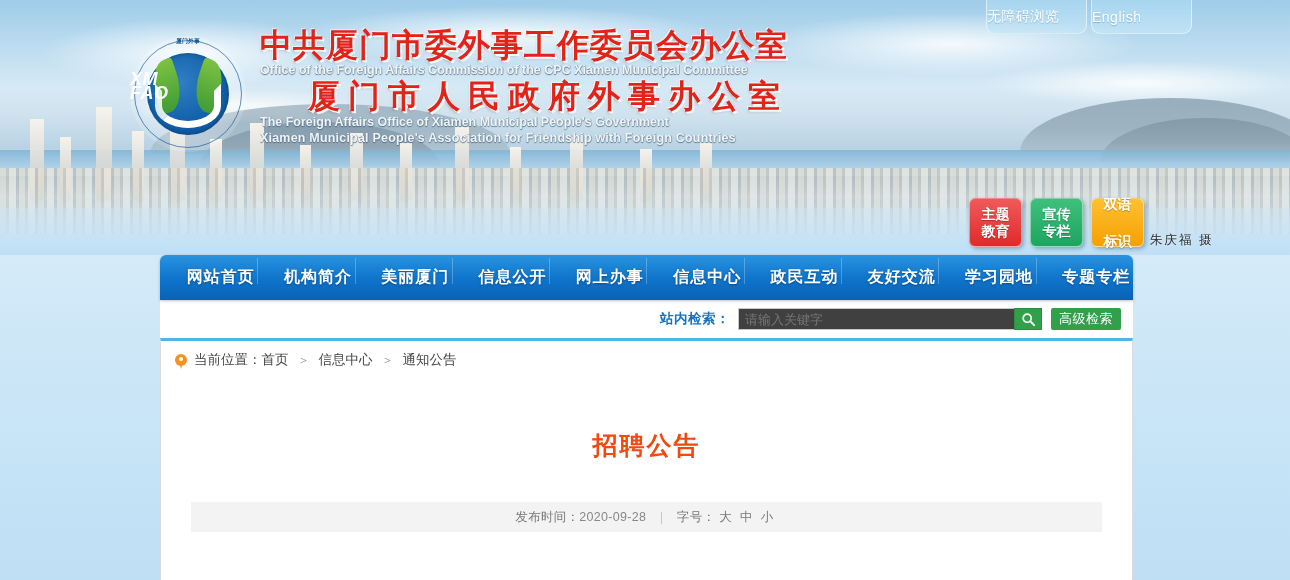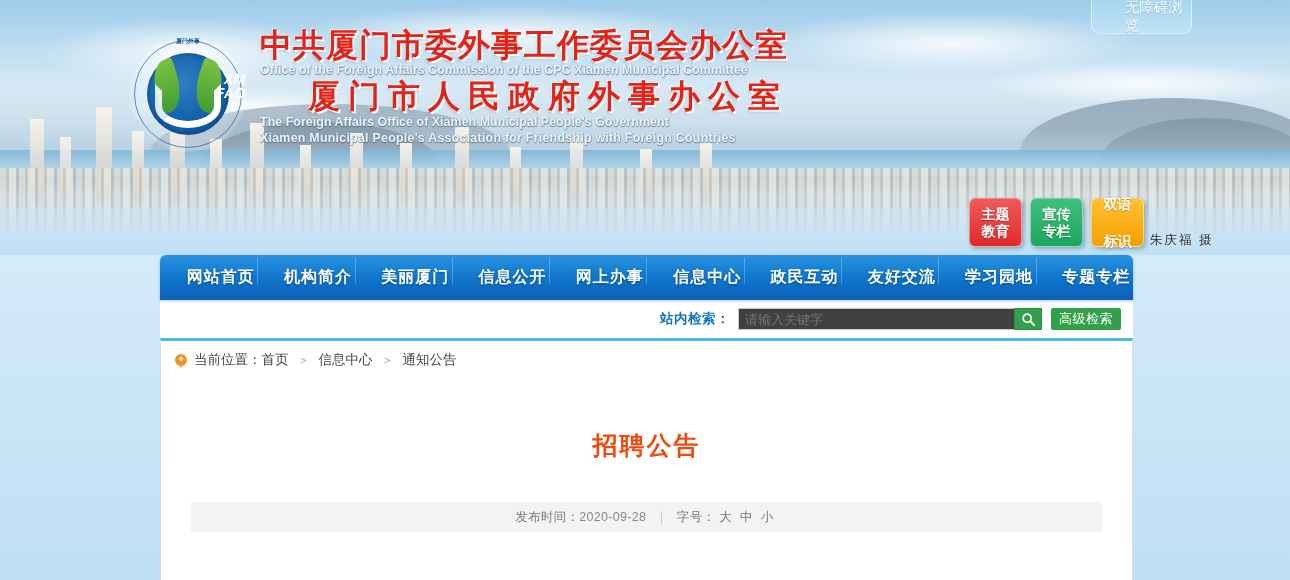--- a/index.html
+++ b/index.html
@@ -70,21 +70,20 @@
   .topbtn {
     width: 101px; height: 34px;
     display: flex; align-items: center; 
     color: #ffffff; font-size: 14px; letter-spacing: .5px;
     background: linear-gradient(180deg, rgba(168,214,240,.92), rgba(198,230,246,.75));
     border: 1px solid rgba(255,255,255,.55);
     border-top: none;
     border-radius: 0 0 9px 9px;
     text-shadow: 0 1px 1px rgba(80,130,165,.45);
     cursor: pointer;
-    padding-left: 33px;
   }
 
   
   #masthead {
     position: absolute; left: 130px; top: 28px; z-index: 30;
     display: flex; align-items: flex-start;
   }
   #logo { position: relative; width: 116px; height: 116px; flex: 0 0 116px; margin-top: 8px; }
   #logo .ring-outer {
     position: absolute; inset: 0; border-radius: 50%;
@@ -108,22 +107,22 @@
   #logo .leafL { left: 24px; transform: rotate(-18deg); }
   #logo .leafR { right: 24px; transform: rotate(18deg) scaleX(-1); }
   #logo .swoosh {
     position: absolute; left: 25px; top: 48px; width: 66px; height: 44px;
     border: 7px solid #ffffff; border-top-color: transparent;
     border-left-color: rgba(255,255,255,.85);
     border-radius: 0 0 50% 50%;
   }
   #logo .abbr {
     position: absolute; left: 0; right: 0; top: 36px;
-    text-align: right; color: #ffffff;
-    font-weight: bold; font-size: 14px; line-height: 14px;
+    text-align: left; color: #ffffff;
+    font-weight: bold; font-size: 18px; line-height: 14px;
     letter-spacing: .5px; font-style: italic;
   }
   #logo .curvetop, #logo .curvebot {
     position: absolute; left: 0; right: 0; text-align: center;
     color: #17588f; font-size: 6px; font-weight: bold;
   }
   #logo .curvetop { top: 1px; }
 
   #titles { margin-left: 14px; }
   .cn-title {
@@ -327,20 +326,23 @@
     <div class="citytall" style="left:700px; bottom:52px; width:12px; height:60px;"></div>
 
     <div class="cityband" style="top:168px; height:40px; opacity:.8;"></div>
     <div class="cityband" style="top:200px; height:34px; opacity:.6;"></div>
     <div class="haze" style="top:186px; height:69px;"></div>
 
     <div id="topbtns">
       <div class="topbtn">
         <span>无障碍浏览</span>
       </div>
+      <div class="topbtn">
+        <span>English</span>
+      </div>
     </div>
 
     <div id="masthead">
       <div id="logo">
         <div class="ring-outer"></div>
         <div class="ring-txt"></div>
         <div class="curvetop">厦门外事</div>
         <div class="disc"></div>
         <div class="leafL"></div>
         <div class="leafR"></div>

